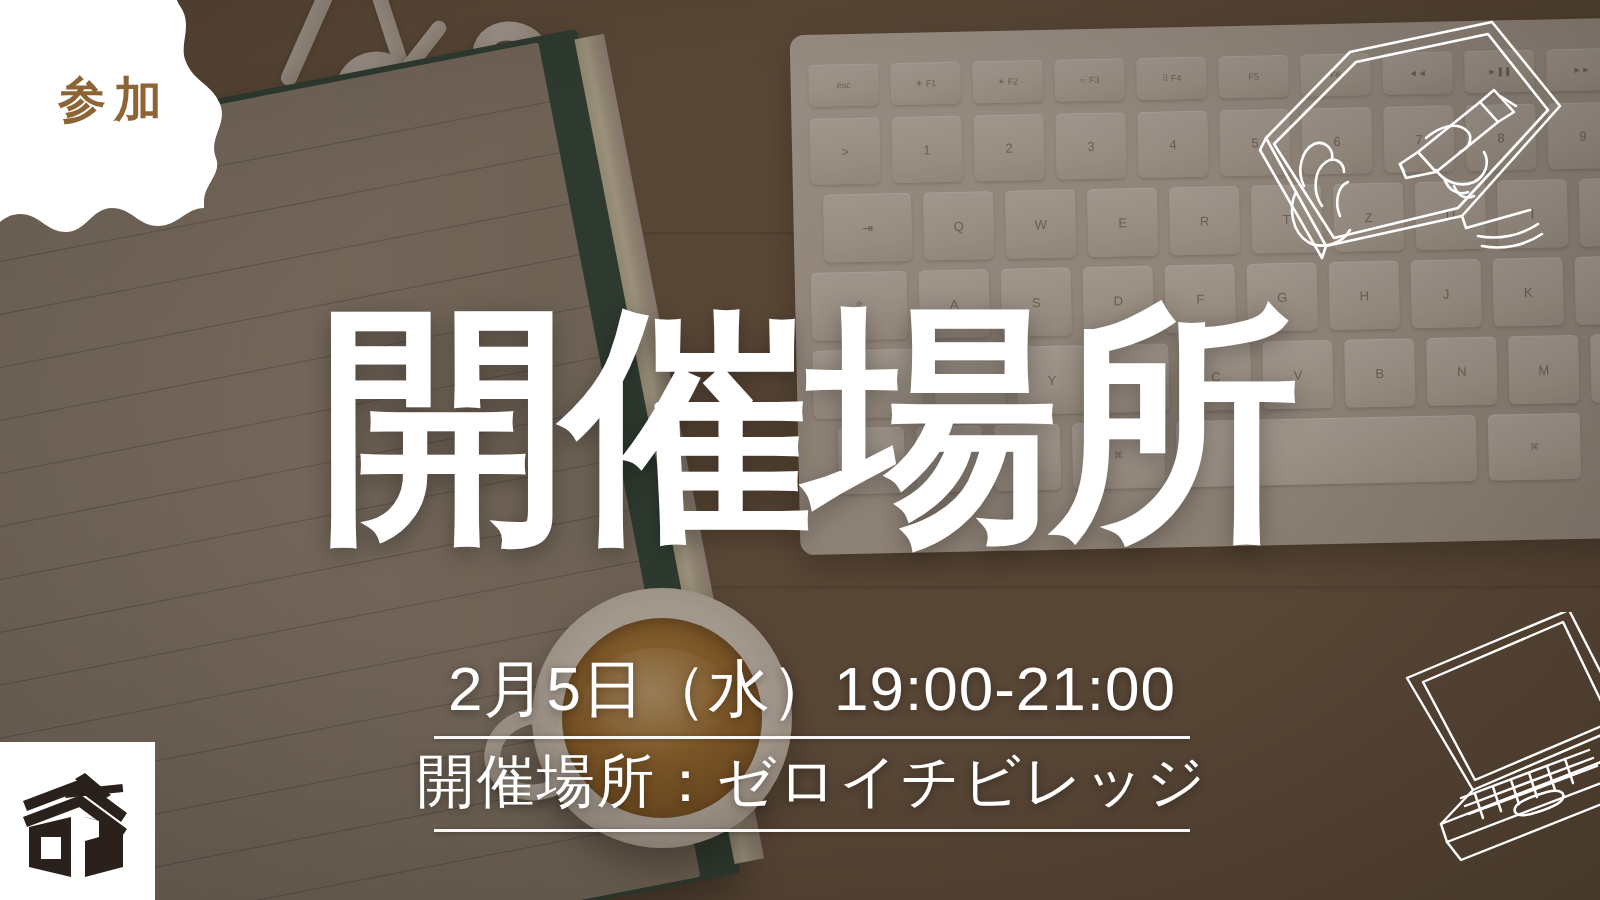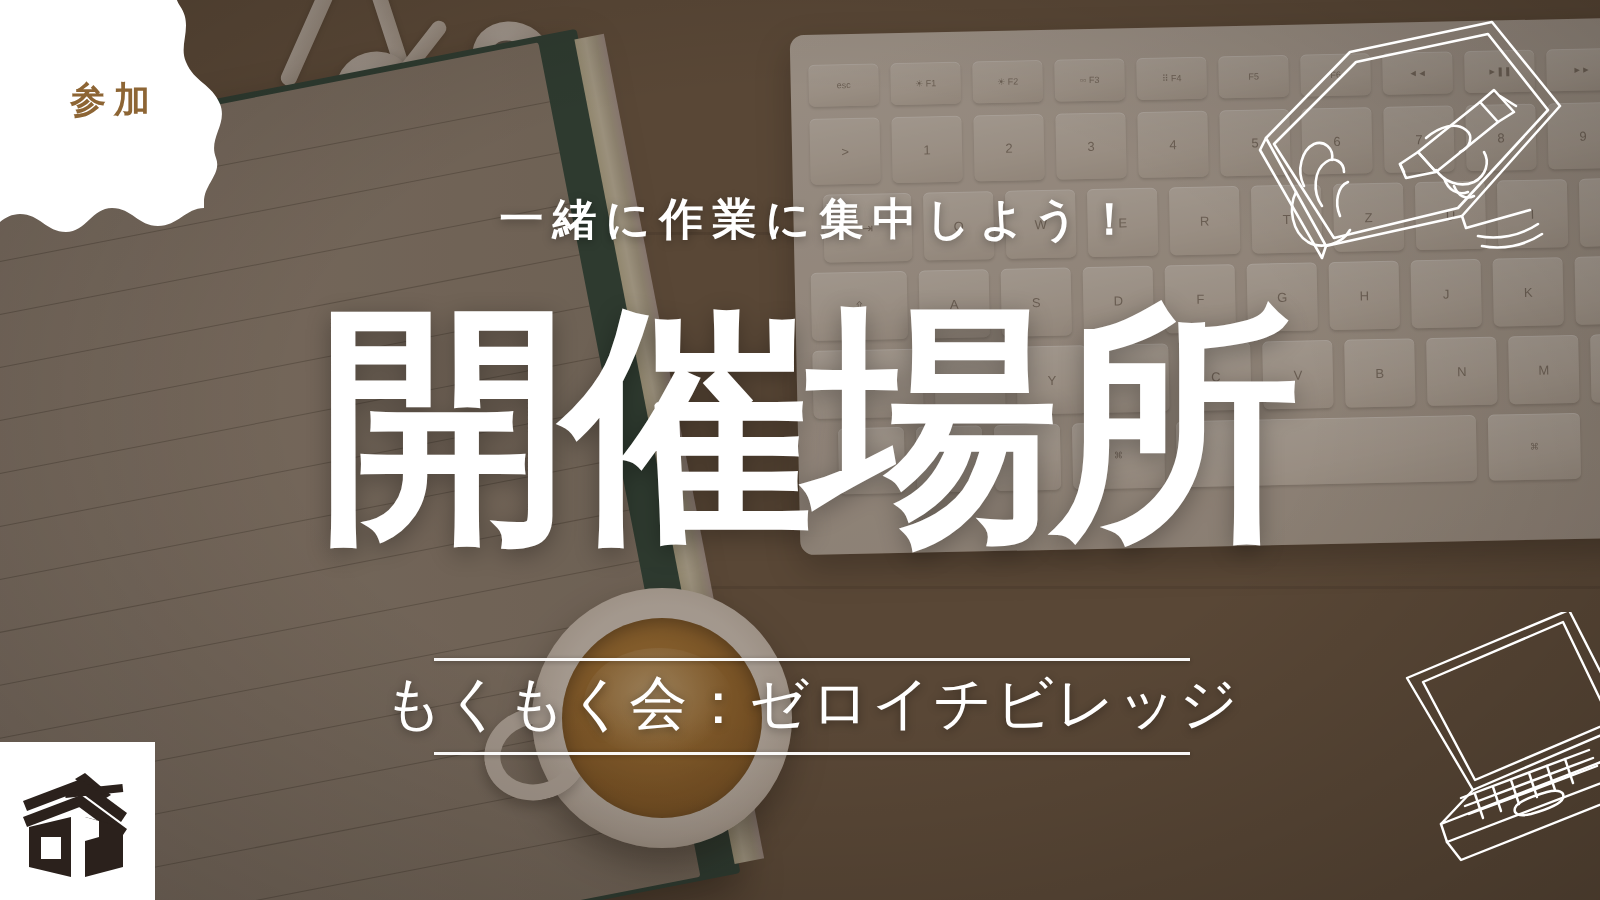--- a/index.html
+++ b/index.html
@@ -113,21 +113,21 @@
 
   
   .badge{position:absolute;left:-18px;top:-30px;width:282px;height:300px;}
   .badge svg{display:block;}
   .badge-text{
     position:absolute;left:0;top:0;width:282px;height:300px;
     display:flex;flex-direction:column;align-items:center;justify-content:center;
     gap:6px;padding-right:26px;padding-bottom:40px;box-sizing:border-box;
   }
   .badge-line{
-    font-size:36px;font-weight:bold;letter-spacing:8px;
+    font-size:48px;font-weight:bold;letter-spacing:8px;
     color:#8d6534;line-height:1.06;white-space:nowrap;
     text-indent:8px;
   }
 
   
   .subtitle{
     position:absolute;left:0;right:0;top:190px;text-align:center;
     font-size:44px;font-weight:bold;color:#ffffff;letter-spacing:9px;
     text-shadow:0 2px 10px rgba(0,0,0,.35);
     padding-left:40px;
@@ -366,27 +366,27 @@
         C 110 238 104 262 84 262
         C 64 262 58 244 38 244
         C 18 244 10 266 -10 266
         Z"></path>
     </svg>
     <div class="badge-text">
       <div class="badge-line">参加</div>
     </div>
   </div>
 
-  <div class="subtitle">一緒に作業に集中しよう！</div>
 
   <div class="maintitle">開催場所</div>
 
   <div class="infoblock">
+    <div class="datetime">2月5日（水）19:00-21:00</div>
     <div class="rule top"></div>
-    <div class="venue">もくもく会：ゼロイチビレッジ</div>
+    <div class="venue">開催場所：ゼロイチビレッジ</div>
     <div class="rule bottom"></div>
   </div>
 
   <div class="logo">
     <svg width="118" height="112" viewBox="0 0 118 112">
       <g fill="#2b211c">
 
         <polygon points="56,14 66,8 92,30 82,36"></polygon>
         <polygon points="46,22 104,22 104,30 46,30" transform="rotate(-6 75 26)"></polygon>
         <polygon points="4,36 62,14 66,24 8,46"></polygon>

